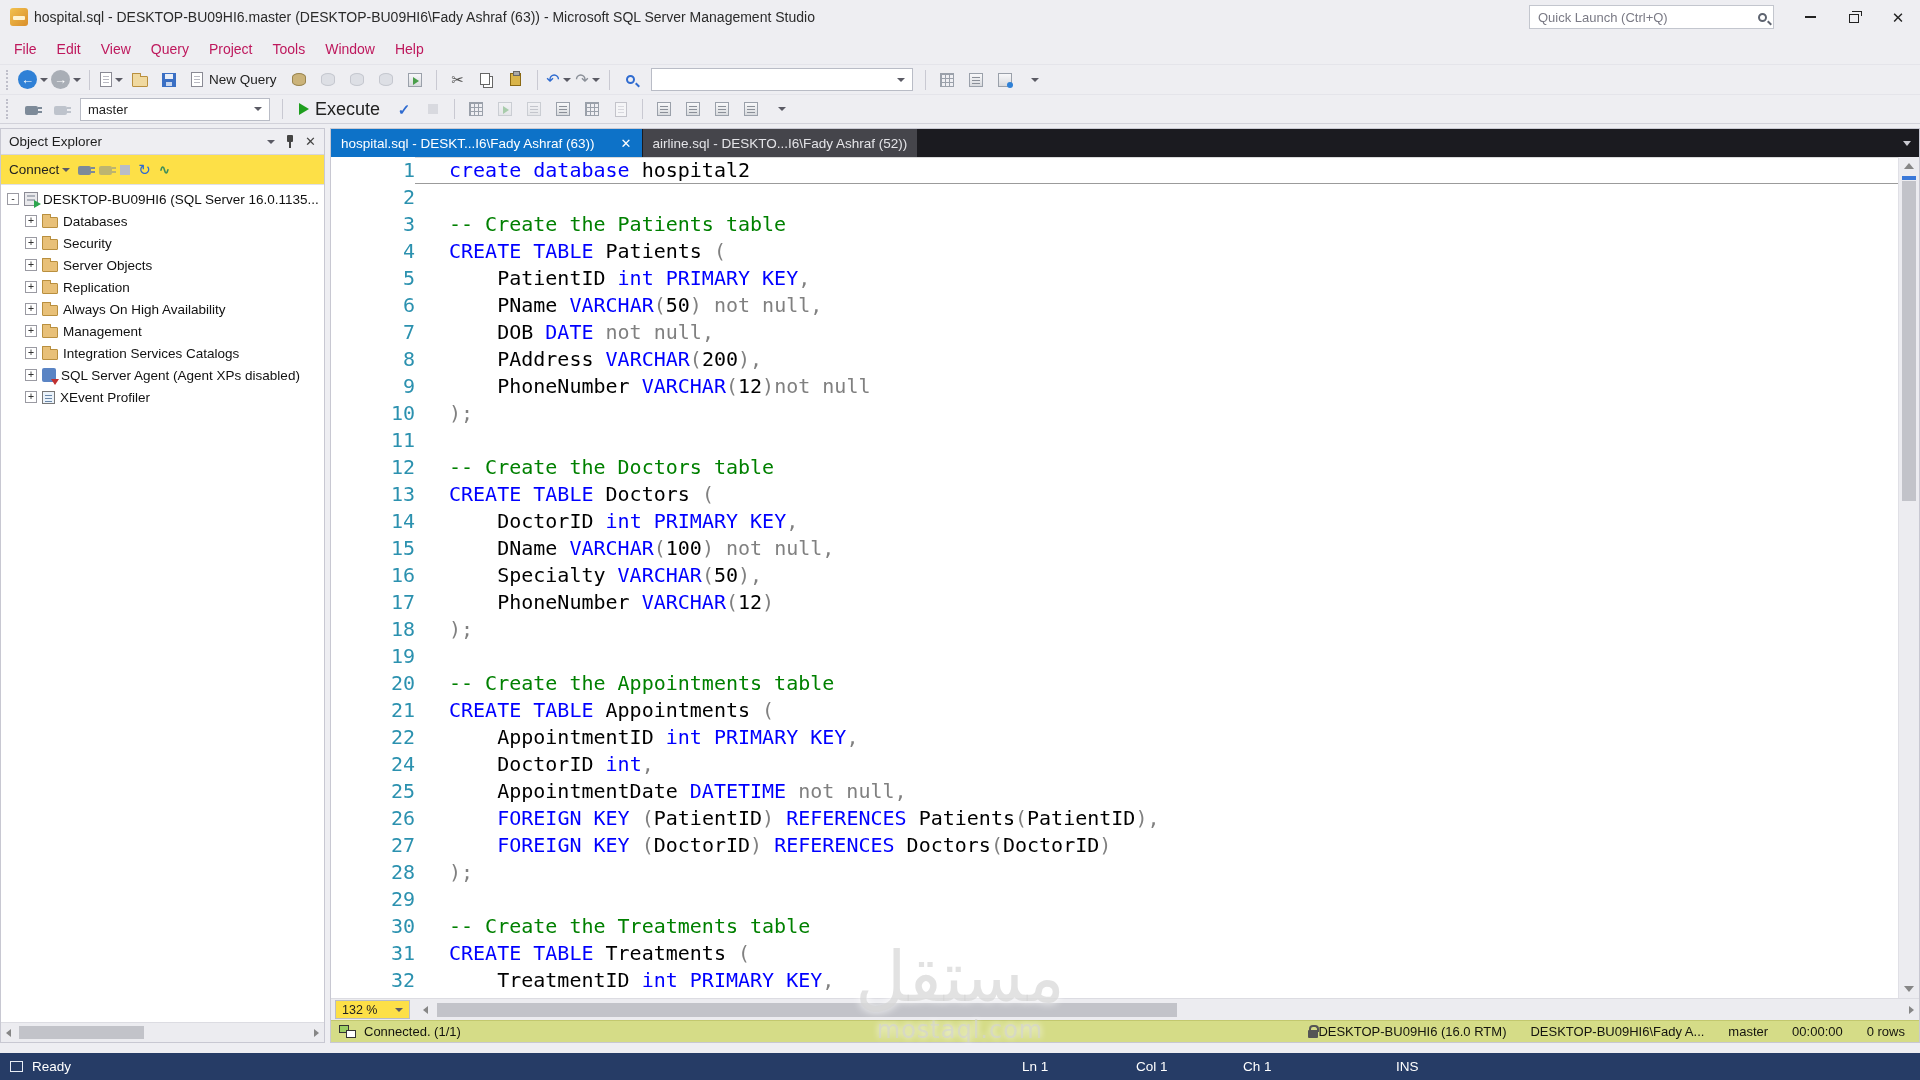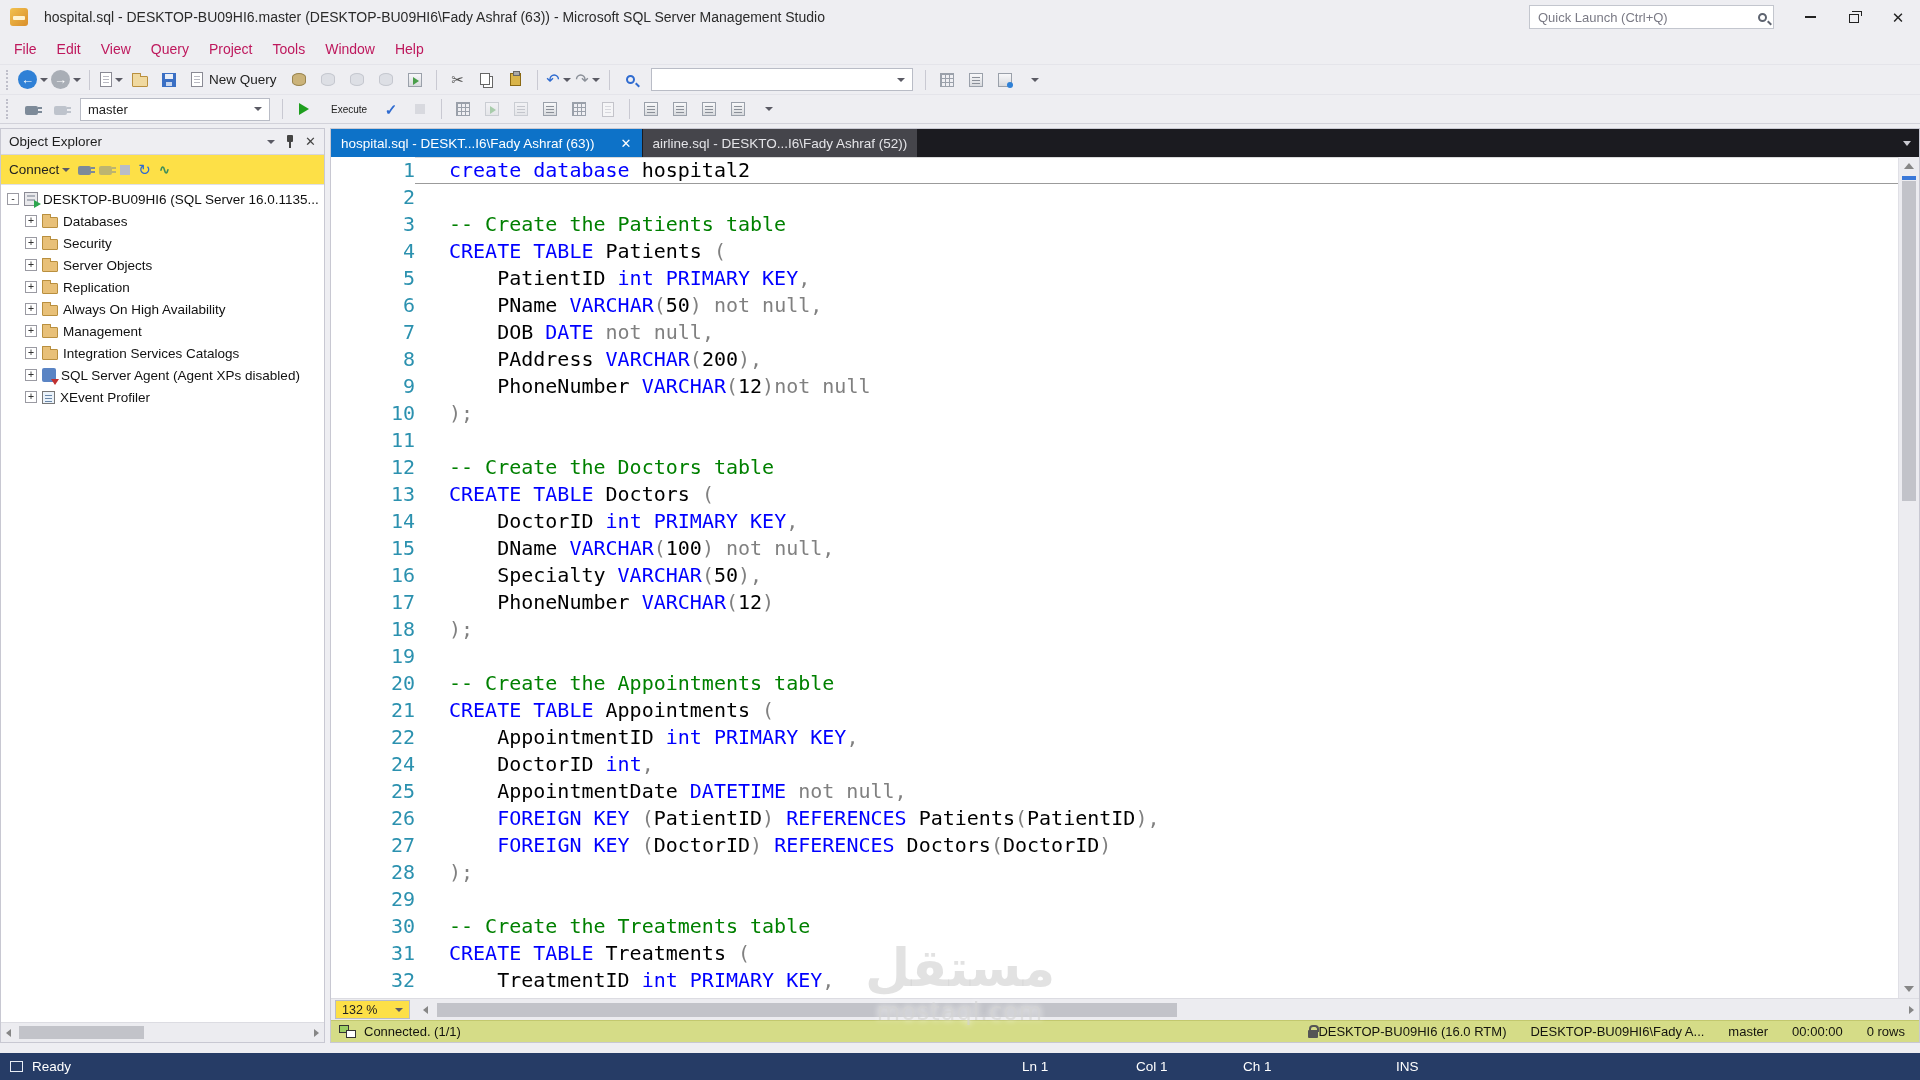--- a/index.html
+++ b/index.html
@@ -4,21 +4,21 @@
 <style>
   *{box-sizing:border-box}
   html,body{margin:0;padding:0}
   body{width:1920px;height:1080px;overflow:hidden;font-family:"Liberation Sans",sans-serif;background:#EEEEF2}
   .app{position:relative;width:1920px;height:1080px;display:flex;flex-direction:column;background:var(--chrome-bg,#EEEEF2);overflow:hidden}
 
   
   .titlebar{height:34px;flex:0 0 auto;display:flex;align-items:center;padding-left:10px;background:var(--chrome-bg,#EEEEF2)}
   .app-icon{width:18px;height:18px;border-radius:3px;background:linear-gradient(135deg,#F2C14E,#D98E2B);position:relative;flex:0 0 auto}
   .app-icon::after{content:'';position:absolute;left:3px;top:8px;width:12px;height:4px;background:#FFF3D0;border-radius:1px}
-  .title-text{margin-left:16px;font-size:14px;color:#2B2B2B;white-space:nowrap}
+  .title-text{margin-left:6px;font-size:14px;color:#2B2B2B;white-space:nowrap}
   .quick-launch{margin-left:auto;width:245px;height:24px;background:#fff;border:1px solid #C3C6CE;display:flex;align-items:center;padding:0 6px;flex:0 0 auto}
   .quick-launch input{flex:1;border:none;outline:none;font-size:13px;color:#333;background:transparent;font-family:inherit}
   .quick-launch input::placeholder{color:#7A7A85}
   .g-search{width:9px;height:9px;border:2px solid #5E6470;border-radius:50%;position:relative;flex:0 0 auto}
   .g-search::after{content:'';position:absolute;left:7px;top:7px;width:5px;height:2px;background:#5E6470;transform:rotate(45deg)}
   .win-controls{display:flex;height:100%;margin-left:14px;flex:0 0 auto}
   .win-btn{width:44px;height:100%;display:flex;align-items:center;justify-content:center;color:#222}
   .g-min{width:11px;height:2px;background:#222}
   .g-max{width:10px;height:9px;border:1.5px solid #222;position:relative;margin-top:2px}
   .g-max::before{content:'';position:absolute;top:-4px;left:2px;width:9px;height:4px;border:1.5px solid #222;border-bottom:none;border-left:none}
@@ -53,21 +53,21 @@
   .g-cut{font-size:15px;color:#555}
   .ic-copy{width:10px;height:12px;border:1px solid #666;background:#fff;box-shadow:3px 3px 0 -1px #fff,3px 3px 0 0 #666;margin:-2px 3px 0 0}
   .ic-paste{width:11px;height:13px;border:1px solid #8B6914;background:#D9B44A;position:relative}
   .ic-paste::before{content:'';position:absolute;top:-3px;left:2px;width:5px;height:3px;background:#AAA;border:1px solid #666}
   .ic-find{width:9px;height:9px;border:2px solid #2F6BD0;border-radius:50%;position:relative}
   .ic-find::after{content:'';position:absolute;left:7px;top:7px;width:5px;height:2px;background:#2F6BD0;transform:rotate(45deg)}
   .combo{height:23px;background:#fff;border:1px solid #B9BCC6;display:flex;align-items:center;padding:0 7px;font-size:13px;color:#222}
   .combo .caret{margin-left:auto}
   .combo.master{width:190px;margin:0 4px}
   .combo.wide{width:262px;margin:0 4px}
-  .exec-btn{display:flex;align-items:center;gap:22px;padding:0 8px;height:24px;font-size:10px;color:#222}
+  .exec-btn{display:flex;align-items:center;gap:6px;padding:0 8px;height:24px;font-size:18px;color:#222}
   .g-play{width:0;height:0;border-top:6px solid transparent;border-bottom:6px solid transparent;border-left:10px solid var(--execute-green,#1E9E1E)}
   .g-check{color:#2F6BD0;font-size:15px;font-weight:bold;line-height:1}
   .g-square{width:10px;height:10px;background:#B9BCC6}
   .ic-gen{width:14px;height:14px;border:1px solid #9AA0AA;background:linear-gradient(#F8F8FA,#D8DADE);position:relative}
   .ic-gen.lines::after{content:'';position:absolute;top:3px;left:2px;right:2px;height:1px;background:#8A8F98;box-shadow:0 3px 0 #8A8F98,0 6px 0 #8A8F98}
   .ic-gen.grid{background:linear-gradient(#9AA0AA 1px,transparent 1px),linear-gradient(90deg,#9AA0AA 1px,transparent 1px);background-size:4px 4px;background-color:#EFEFF3}
   .ic-gen.play::after{content:'';position:absolute;top:3px;left:4px;border-top:4px solid transparent;border-bottom:4px solid transparent;border-left:6px solid #4A9E4A}
   .ic-gen.dot::after{content:'';position:absolute;right:-2px;bottom:-2px;width:6px;height:6px;border-radius:50%;background:#2F80D6}
 
   
@@ -159,21 +159,21 @@
   .statusbar{height:27px;flex:0 0 auto;background:var(--statusbar-bg,#263C66);position:relative;color:#fff;font-size:13.5px}
   .sb-icon{position:absolute;left:10px;top:8px;width:13px;height:11px;border:1px solid #E8EDF5}
   .sb-item{position:absolute;top:6px;white-space:nowrap}
   .sb-ready{left:32px}
   .sb-ln{left:1022px}
   .sb-col{left:1136px}
   .sb-ch{left:1243px}
   .sb-ins{left:1396px}
 
   .watermark{position:absolute;left:810px;top:942px;width:300px;text-align:center;pointer-events:none;z-index:40;color:rgba(210,210,210,0.65)}
-  .wm-ar{font-size:52px;font-weight:bold;line-height:1;font-family:"DejaVu Sans",sans-serif;text-shadow:0 0 8px rgba(255,255,255,.9)}
+  .wm-ar{font-size:70px;font-weight:normal;line-height:1;font-family:"DejaVu Sans",sans-serif;text-shadow:0 0 8px rgba(255,255,255,.9)}
   .wm-en{font-size:24px;letter-spacing:1px;margin-top:4px;font-family:"DejaVu Sans",sans-serif;text-shadow:0 0 6px rgba(255,255,255,.9)}
 </style>
 </head>
 <body>
 
 <div class="app">
 
   <div class="titlebar">
     <span class="app-icon"></span>
     <span class="title-text">hospital.sql - DESKTOP-BU09HI6.master (DESKTOP-BU09HI6\Fady Ashraf (63)) - Microsoft SQL Server Management Studio</span>

